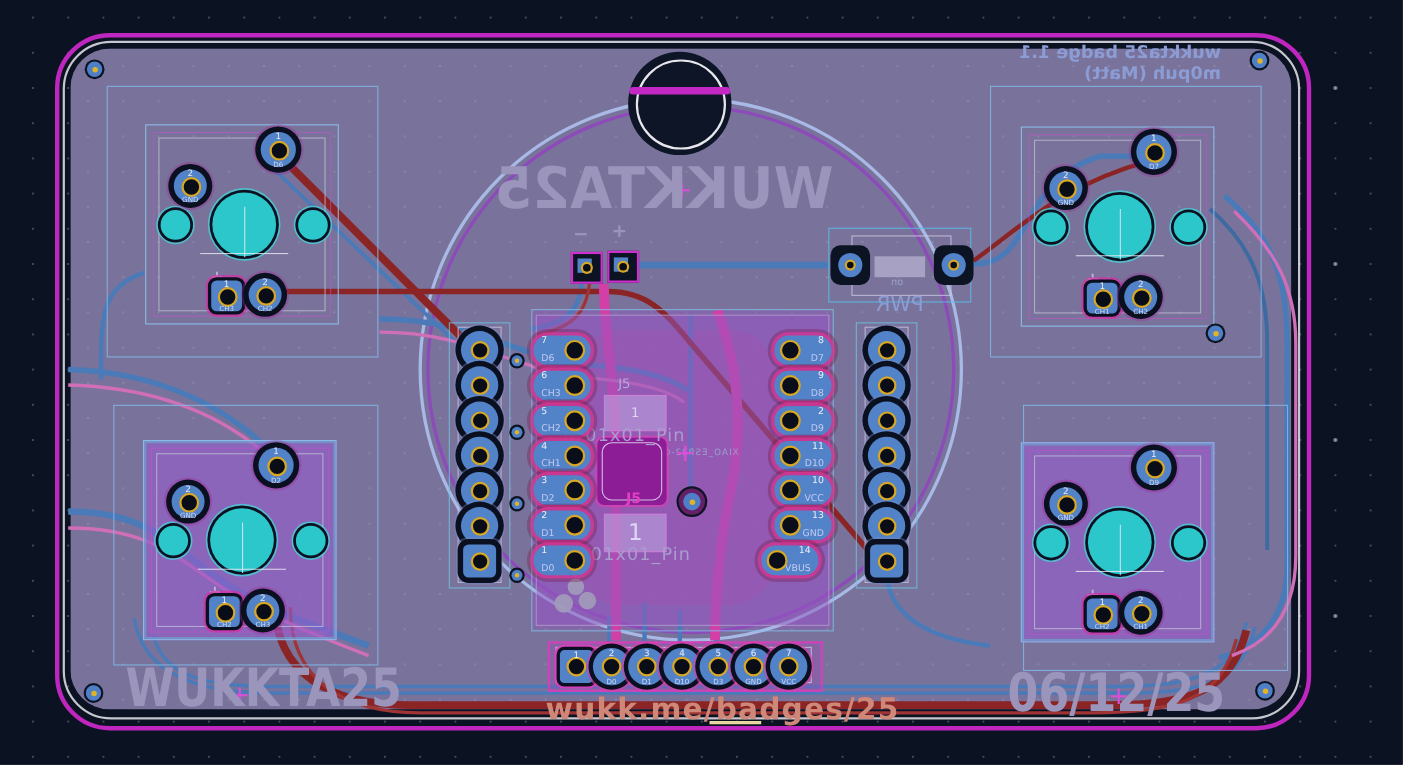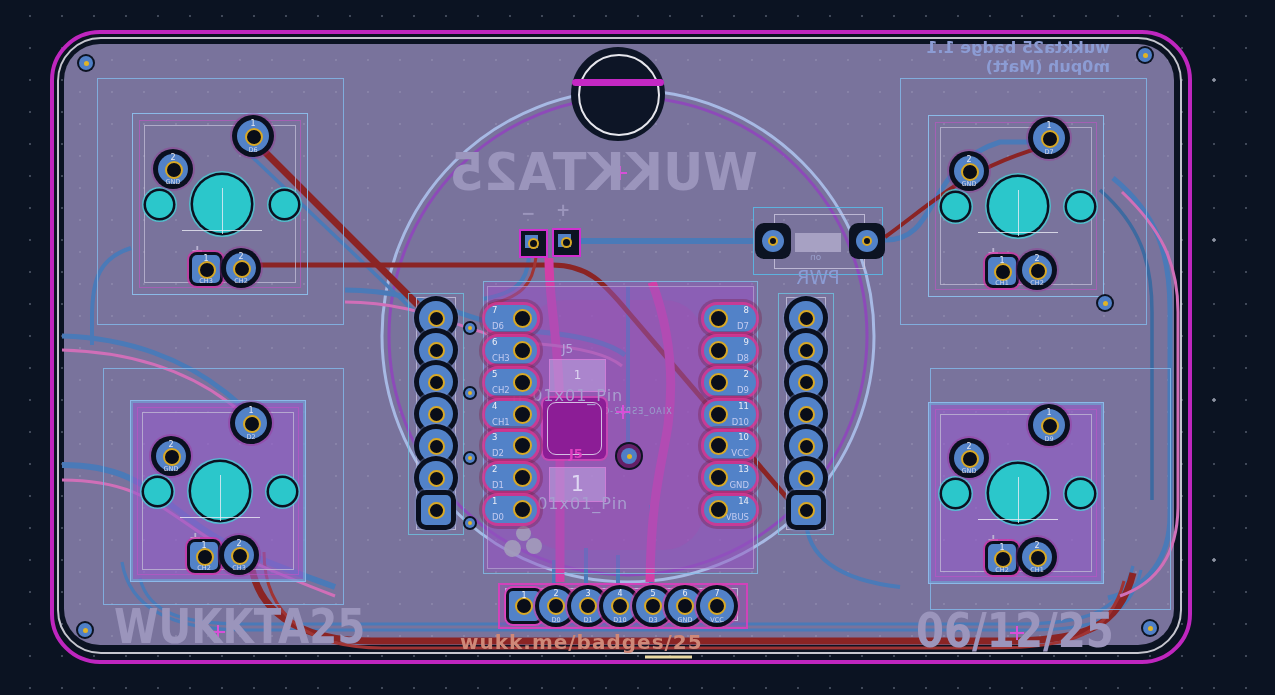--- a/index.html
+++ b/index.html
@@ -399,21 +399,21 @@
     <div class="mcu-pad right" style="left:220px;top:150px;">
         <span class="pnum">10</span>
         <span class="plbl">VCC</span>
         <span class="hole"></span>
       </div>
     <div class="mcu-pad right" style="left:220px;top:182px;">
         <span class="pnum">13</span>
         <span class="plbl">GND</span>
         <span class="hole"></span>
       </div>
-    <div class="mcu-pad right" style="left:220px;top:214px;">
+    <div class="mcu-pad right" style="left:208px;top:214px;">
         <span class="pnum">14</span>
         <span class="plbl">VBUS</span>
         <span class="hole"></span>
       </div>
 
     <div class="via" style="left:137px;top:166px;width:16px;height:16px;box-shadow:0 0 0 4px rgba(160,40,150,.6),0 0 0 6px #0c1322;">
         <span class="dot"></span>
       </div>
   </div>
 
@@ -515,19 +515,19 @@
     </div>
 
   <div class="mcross" style="left:613px;top:166px;"></div>
   <div class="mcross" style="left:616px;top:405px;"></div>
   <div class="mcross" style="left:211px;top:625px;"></div>
   <div class="mcross" style="left:1010px;top:626px;"></div>
 
   <div class="abs silk mirror" style="left:470px;top:142px;width:295px;text-align:center;font-size:52px;transform:scaleX(-0.95);transform-origin:center;">WUKKTA25</div>
   <div class="abs silk" style="left:114px;top:598px;font-size:48px;transform:scaleX(0.84);transform-origin:left;">WUKKTA25</div>
   <div class="abs silk" style="left:916px;top:602px;font-size:48px;transform:scaleX(0.84);transform-origin:left;">06/12/25</div>
-  <div class="abs" style="left:460px;top:630px;font-size:20px;font-weight:bold;color:#cf8878;letter-spacing:1px;">wukk.me/badges/25</div>
+  <div class="abs" style="left:496px;top:630px;font-size:27px;font-weight:bold;color:#cf8878;letter-spacing:1px;">wukk.me/badges/25</div>
   <div class="abs mirror" style="left:865px;top:38px;width:245px;text-align:left;font-size:16px;font-weight:bold;line-height:19px;color:#8c9cd4;">
     <div>wukkta25 badge 1.1</div>
     <div>m0puh (Matt)</div>
   </div>
 
 </div>
 
 </body></html>

